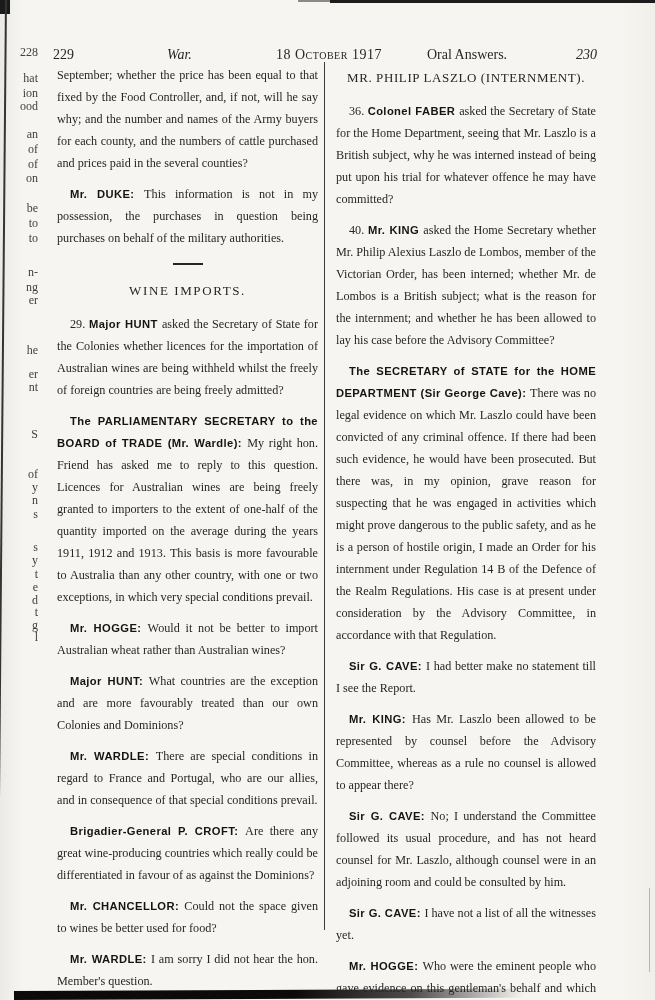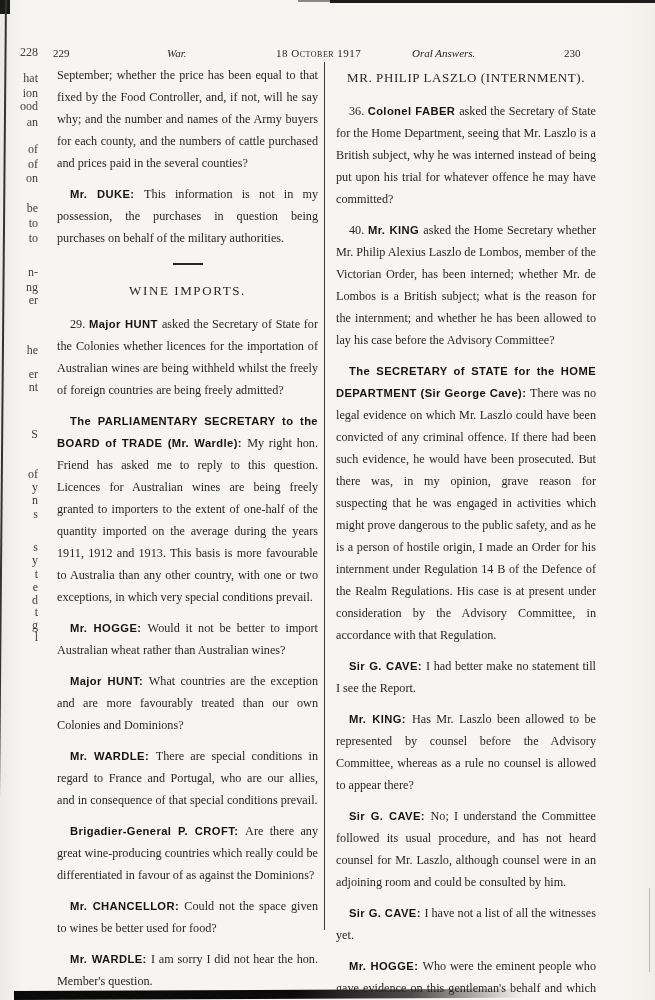--- a/index.html
+++ b/index.html
@@ -30,27 +30,27 @@
   .top-line-lead{position:absolute;top:0;left:298px;width:34px;height:2px;background:#8a8a8a;}
   .left-scan-line{position:absolute;top:-2px;left:5px;width:2px;height:1006px;background:var(--edge-line);transform:rotate(0.5deg);transform-origin:top left;}
   .bottom-band{position:absolute;bottom:0;left:14px;width:510px;height:9px;
     background:linear-gradient(to right,#0b0b0b 0%,#0b0b0b 55%,#4d4d4d 78%,rgba(90,90,90,0) 100%);
     transform:rotate(-0.25deg);transform-origin:bottom left;}
   .right-edge-line{position:absolute;right:5px;bottom:28px;width:1px;height:84px;background:#b9b6b0;}
   
   .margin-strip{position:absolute;left:10px;top:0;width:30px;height:1000px;color:#3f3f3f;}
   .margin-strip .frag{position:absolute;right:2px;font-size:12px;line-height:12px;white-space:nowrap;}
   
-  .page-header{position:absolute;top:47px;left:0;right:0;height:18px;font-size:11px;color:var(--ink);text-align:center;}
+  .page-header{position:absolute;top:47px;left:0;right:0;height:18px;font-size:14px;color:var(--ink);text-align:center;}
   .page-header .hitem{position:absolute;white-space:nowrap;}
   .h-pageno-left{left:53px;}
   .h-title-left{left:167px;font-style:italic;}
   .h-date{left:276px;font-variant:small-caps;letter-spacing:0.5px;}
-  .h-title-right{left:412px;font-style:italic;}
-  .h-pageno-right{left:564px;}
+  .h-title-right{left:427px;}
+  .h-pageno-right{left:576px;font-style:italic;}
   
   .column-divider{position:absolute;left:324px;top:62px;width:1px;height:868px;background:var(--divider);}
   .col{position:absolute;top:64px;color:var(--ink);font-size:12.2px;line-height:22px;text-align:justify;}
   .col-left{left:57px;width:261px;}
   .col-right{left:336px;width:260px;}
   .para{margin:0 0 9px 0;text-indent:13px;}
   .para.no-indent{text-indent:0;}
   .speaker{font-family:"Liberation Sans", sans-serif;font-weight:700;font-size:11.2px;letter-spacing:0.4px;color:var(--speaker-ink);}
   .qnum{color:var(--ink);}
   .section-heading{margin:15px 0 11px 0;font-size:13px;font-weight:400;text-align:center;letter-spacing:1.6px;text-indent:0;color:var(--ink);}
@@ -67,21 +67,21 @@
   <div class="top-line"></div>
   <div class="left-scan-line"></div>
   <div class="bottom-band"></div>
   <div class="right-edge-line"></div>
 
   <div class="margin-strip">
       <span class="frag" style="top: 46px;">228</span>
       <span class="frag" style="top: 72px;">hat</span>
       <span class="frag" style="top: 87px; text-align: right;">ion</span>
       <span class="frag" style="top: 100px;">ood</span>
-      <span class="frag" style="top: 116px;">an</span>
+      <span class="frag" style="top: 128px;">an</span>
       <span class="frag" style="top: 143px;">of</span>
       <span class="frag" style="top: 158px;">of</span>
       <span class="frag" style="top: 172px;">on</span>
       <span class="frag" style="top: 202px;">be</span>
       <span class="frag" style="top: 217px;">to</span>
       <span class="frag" style="top: 232px;">to</span>
       <span class="frag" style="top: 266px;">n-</span>
       <span class="frag" style="top: 281px;">ng</span>
       <span class="frag" style="top: 294px;">er</span>
       <span class="frag" style="top: 344px;">he</span>

